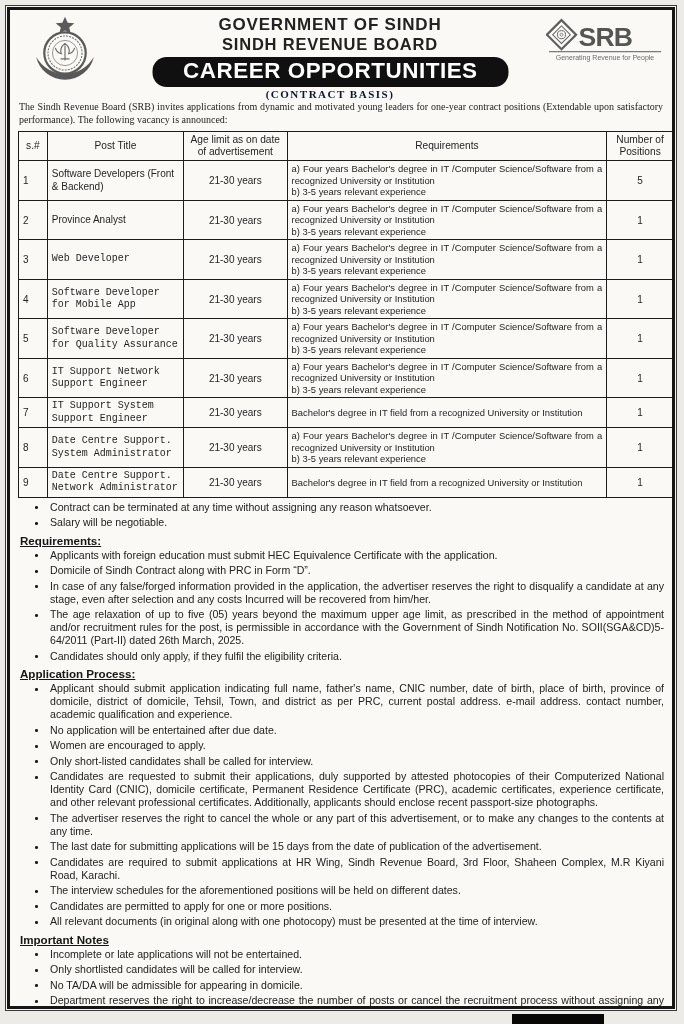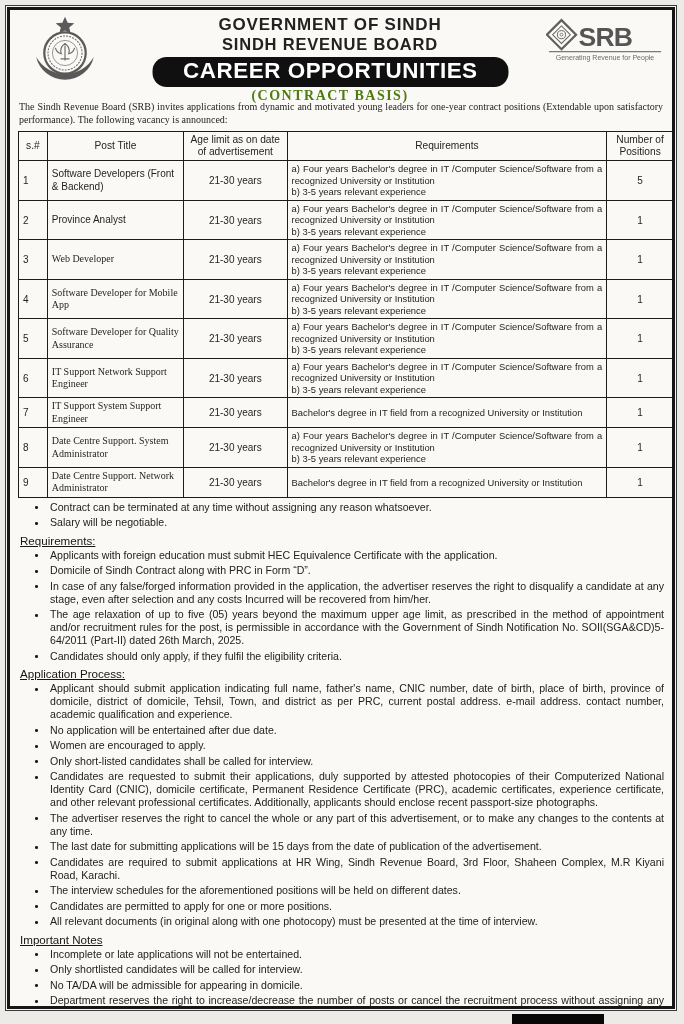--- a/index.html
+++ b/index.html
@@ -23,58 +23,58 @@
   .srb-logo{position:absolute;right:8px;top:8px;width:118px;height:54px;}
   .hdr-center{position:absolute;left:120px;right:142px;top:5px;text-align:center;}
   .gov-title{font-size:17px;font-weight:bold;letter-spacing:.8px;line-height:1.15;color:#222;}
   .board-title{font-size:16.5px;font-weight:bold;letter-spacing:.8px;line-height:1.15;color:#222;}
   .banner{
     display:inline-block;margin-top:3px;background:#101010;color:#fff;
     border-radius:14px;padding:1px 30px 3px;font-size:22px;font-weight:800;
     letter-spacing:.5px;transform:scaleX(1.02);
   }
   .contract{
-    font-family:"Liberation Serif",serif;font-weight:bold;font-size:14px;
-    letter-spacing:1.5px;margin-top:1px;color:#4d7c0f;
+    font-family:"Liberation Serif",serif;font-weight:bold;font-size:11px;
+    letter-spacing:1.5px;margin-top:1px;color:#0f172a;
   }
   
   .intro{
     margin:3px 9px 4px;font-family:"Liberation Serif",serif;font-size:10px;
     line-height:1.25;text-align:justify;color:#232323;flex:0 0 auto;
   }
   
   table.positions{
     border-collapse:collapse;table-layout:fixed;margin:1px 8px 3px;
     width:656px;flex:0 0 auto;border:1.5px solid #1c1c1c;
   }
   table.positions th,table.positions td{
     border:1px solid #1c1c1c;vertical-align:middle;padding:2px 4px;
   }
   table.positions th{
     font-size:10.2px;font-weight:normal;text-align:center;line-height:1.2;color:#242424;
   }
   .w-sno{width:4.4%;} .w-title{width:20.8%;} .w-age{width:15.8%;} .w-req{width:48.8%;} .w-num{width:10.2%;}
   .td-sno{font-size:10px;text-align:left;padding-left:5px;}
   .td-title{font-size:10px;line-height:1.25;}
-  .td-title.serif{font-family:Liberation Serif, serif;}
+  .td-title.serif{font-family:Liberation Mono, monospace;}
   .td-age{font-size:10px;text-align:center;}
   .td-req{font-size:9.4px;line-height:11.5px;white-space:pre-line;text-align:justify;color:#242424;}
   .td-num{font-size:10px;text-align:center;}
   
   ul.bullets{list-style:none;margin:0 8px 1px 10px;padding:0;flex:0 0 auto;}
   ul.bullets li{
     position:relative;padding-left:30px;margin:0 0 2.5px 0;
     font-size:10.6px;line-height:13px;text-align:justify;color:#222;
   }
   ul.bullets li::before{
     content:'';position:absolute;left:15px;top:5.5px;width:2.6px;height:2.6px;
     border-radius:50%;background:#1c1c1c;
   }
   .sec-head{
-    margin:1px 0 2px 10px;font-size:11.6px;font-weight:normal;color:#161616;
+    margin:1px 0 2px 10px;font-size:11.6px;font-weight:bold;color:#161616;
     text-decoration:underline;flex:0 0 auto;
   }
   .black-bar{position:absolute;left:512px;top:1014px;width:92px;height:10px;background:#070707;}
 </style>
 </head>
 <body>
 
 <div class="frame">
   <div class="frame-inner">
 

